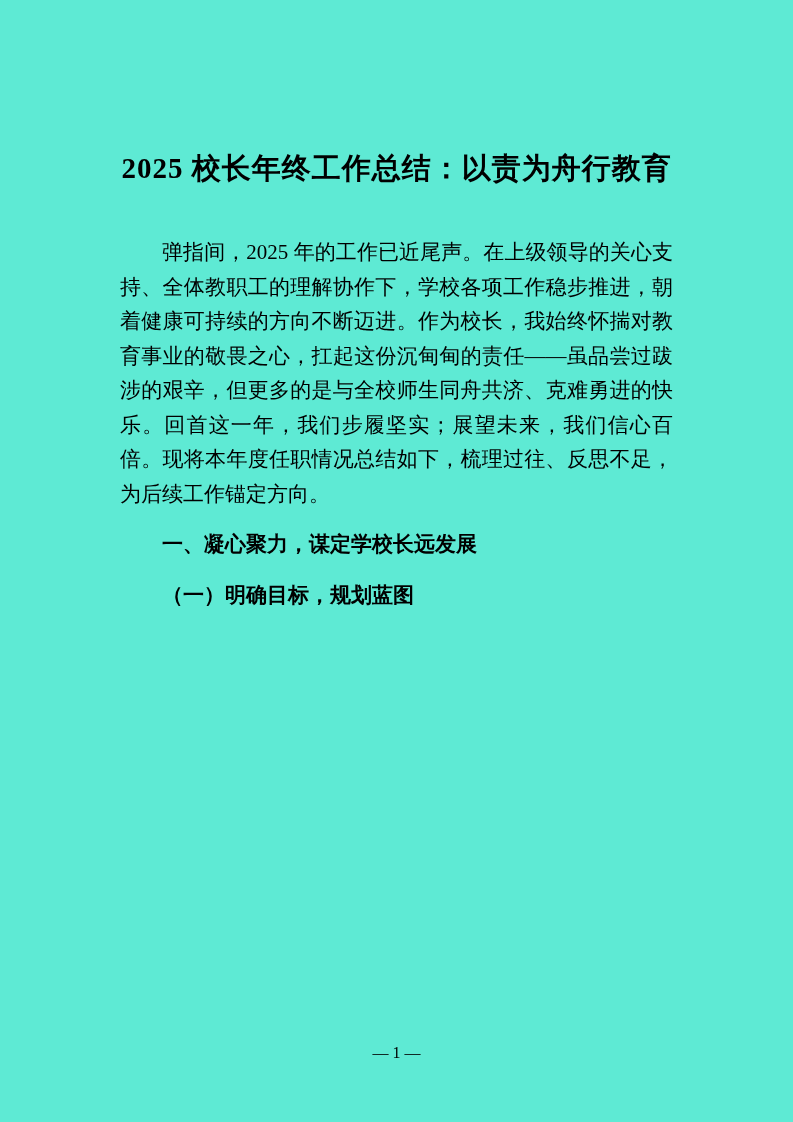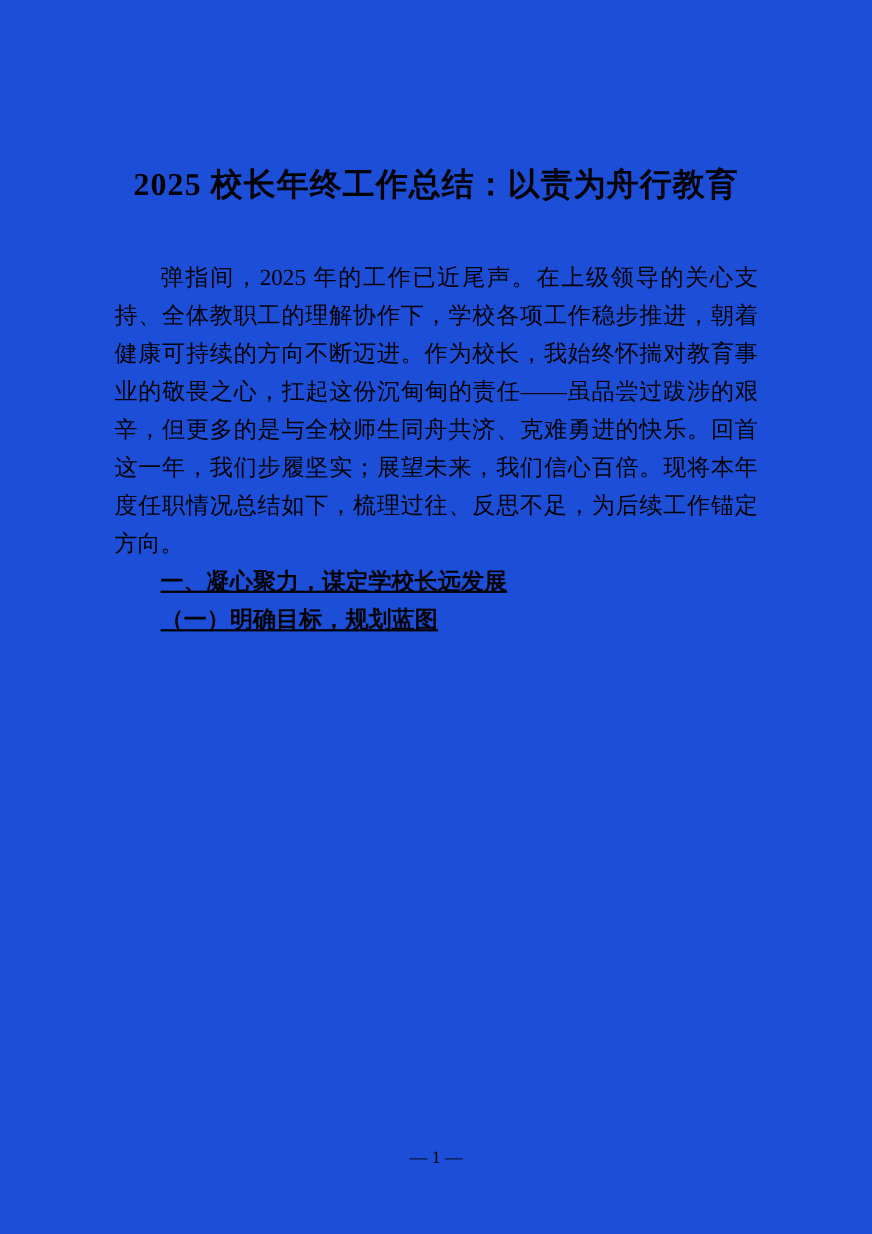--- a/index.html
+++ b/index.html
@@ -6,52 +6,51 @@
   html, body {
     margin: 0;
     padding: 0;
     background: #ffffff;
   }
   .page {
     position: relative;
     width: 793px;
     height: 1122px;
     margin: 0 auto;
-    background: #1d4ed8;
+    background: #5eead4;
     overflow: hidden;
     font-family: "Liberation Serif", "DejaVu Serif", serif;
     color: #000000;
   }
   .content {
     position: absolute;
     top: 146px;
     left: 104px;
     width: 585px;
   }
   .doc-title {
     margin: 0 0 44px 0;
     font-size: 29px;
     line-height: 45px;
     font-weight: 700;
     text-align: center;
     letter-spacing: 1px;
   }
   .block {
-    margin: 0;
+    margin: 16px;
     font-size: 21px;
     line-height: 34.5px;
     text-align: justify;
     text-indent: 2em;
     word-break: break-all;
   }
   .block.heading,
   .block.subheading {
     font-weight: 700;
     text-align: left;
-    text-decoration: underline;
   }
   .page-footer {
     position: absolute;
     left: 0;
     right: 0;
     bottom: 60px;
     text-align: center;
     font-size: 16px;
     color: #000000;
   }

